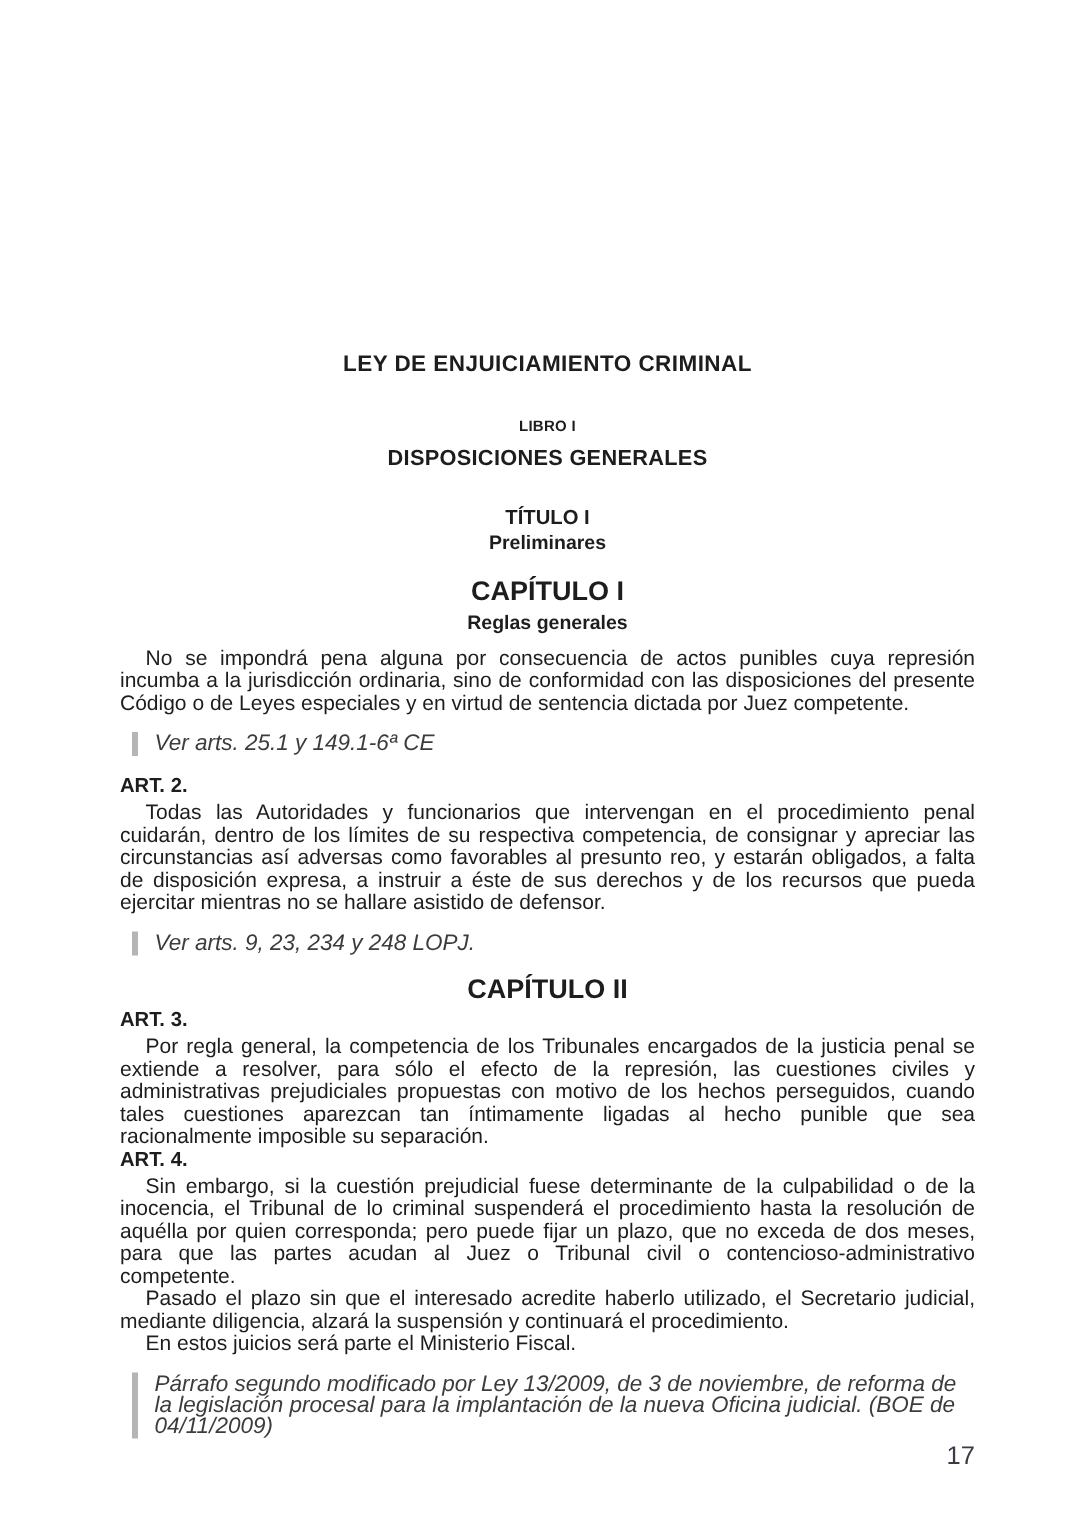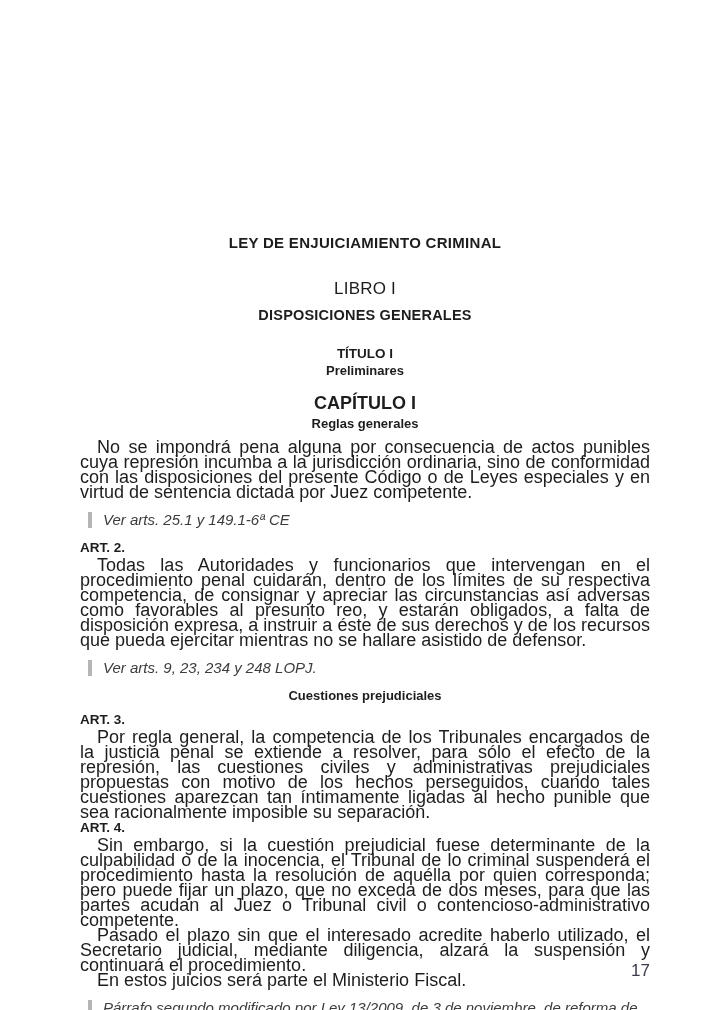--- a/index.html
+++ b/index.html
@@ -25,22 +25,22 @@
     margin-top: 36px;
   }
   .main-title {
     font-size: 15px;
     font-weight: bold;
     text-align: center;
     margin: 0 0 28px 0;
     letter-spacing: 0.3px;
   }
   .h-libro {
-    font-size: 17px;
-    font-weight: normal;
+    font-size: 10px;
+    font-weight: bold;
     text-align: center;
     margin: 0 0 8px 0;
     letter-spacing: 0.2px;
   }
   .h-libro-sub {
     font-size: 14.5px;
     font-weight: bold;
     text-align: center;
     margin: 0 0 23px 0;
     letter-spacing: 0.2px;
@@ -68,21 +68,21 @@
     font-weight: bold;
     text-align: center;
     margin: 0 0 9px 0;
   }
   .art-heading {
     font-size: 13.5px;
     font-weight: bold;
     margin: 0 0 3px 0;
   }
   .body-text {
-    font-size: 18px;
+    font-size: 14px;
     line-height: 15px;
     text-align: justify;
     text-indent: 17px;
     margin: 0;
   }
   .note {
     margin: 12px 0 12px 8px;
     border-left: 4px solid #b5b5b5;
     padding: 1px 0 1px 11px;
   }
@@ -130,21 +130,21 @@
     </section>
 
     <section class="article">
       <h5 class="art-heading">ART. 2.</h5>
       <p class="body-text">Todas las Autoridades y funcionarios que intervengan en el procedimiento penal cuidarán, dentro de los límites de su respectiva competencia, de consignar y apreciar las circunstancias así adversas como favorables al presunto reo, y estarán obligados, a falta de disposición expresa, a instruir a éste de sus derechos y de los recursos que pueda ejercitar mientras no se hallare asistido de defensor.</p>
       <div class="note">
         <p class="note-text">Ver arts. 9, 23, 234 y 248 LOPJ.</p>
       </div>
     </section>
 
-    <h4 class="h-capitulo-sub">Cuestiones prejudiciales</h4>
+    <h3 class="h-capitulo">CAPÍTULO II</h3>
 
     <section class="article">
       <h5 class="art-heading">ART. 3.</h5>
       <p class="body-text">Por regla general, la competencia de los Tribunales encargados de la justicia penal se extiende a resolver, para sólo el efecto de la represión, las cuestiones civiles y administrativas prejudiciales propuestas con motivo de los hechos perseguidos, cuando tales cuestiones aparezcan tan íntimamente ligadas al hecho punible que sea racionalmente imposible su separación.</p>
     </section>
 
     <section class="article">
       <h5 class="art-heading">ART. 4.</h5>
       <p class="body-text">Sin embargo, si la cuestión prejudicial fuese determinante de la culpabilidad o de la inocencia, el Tribunal de lo criminal suspenderá el procedimiento hasta la resolución de aquélla por quien corresponda; pero puede fijar un plazo, que no exceda de dos meses, para que las partes acudan al Juez o Tribunal civil o contencioso-administrativo competente.</p>
       <p class="body-text">Pasado el plazo sin que el interesado acredite haberlo utilizado, el Secretario judicial, mediante diligencia, alzará la suspensión y continuará el procedimiento.</p>

